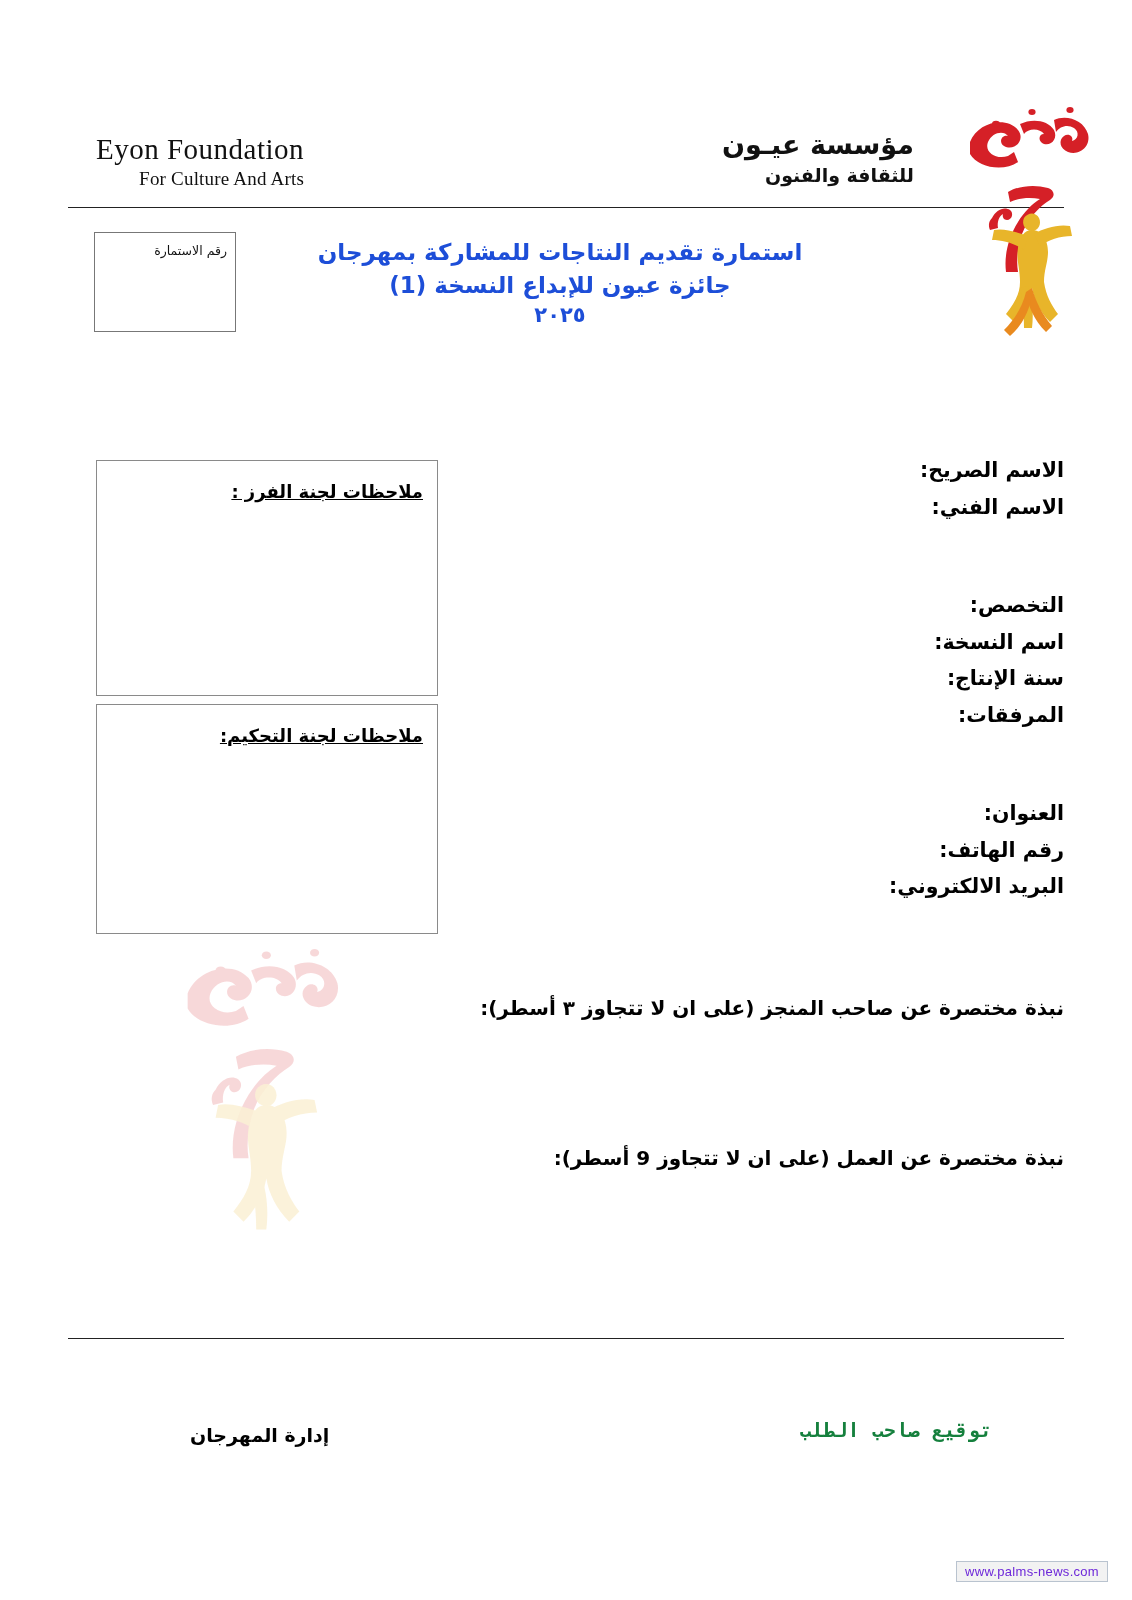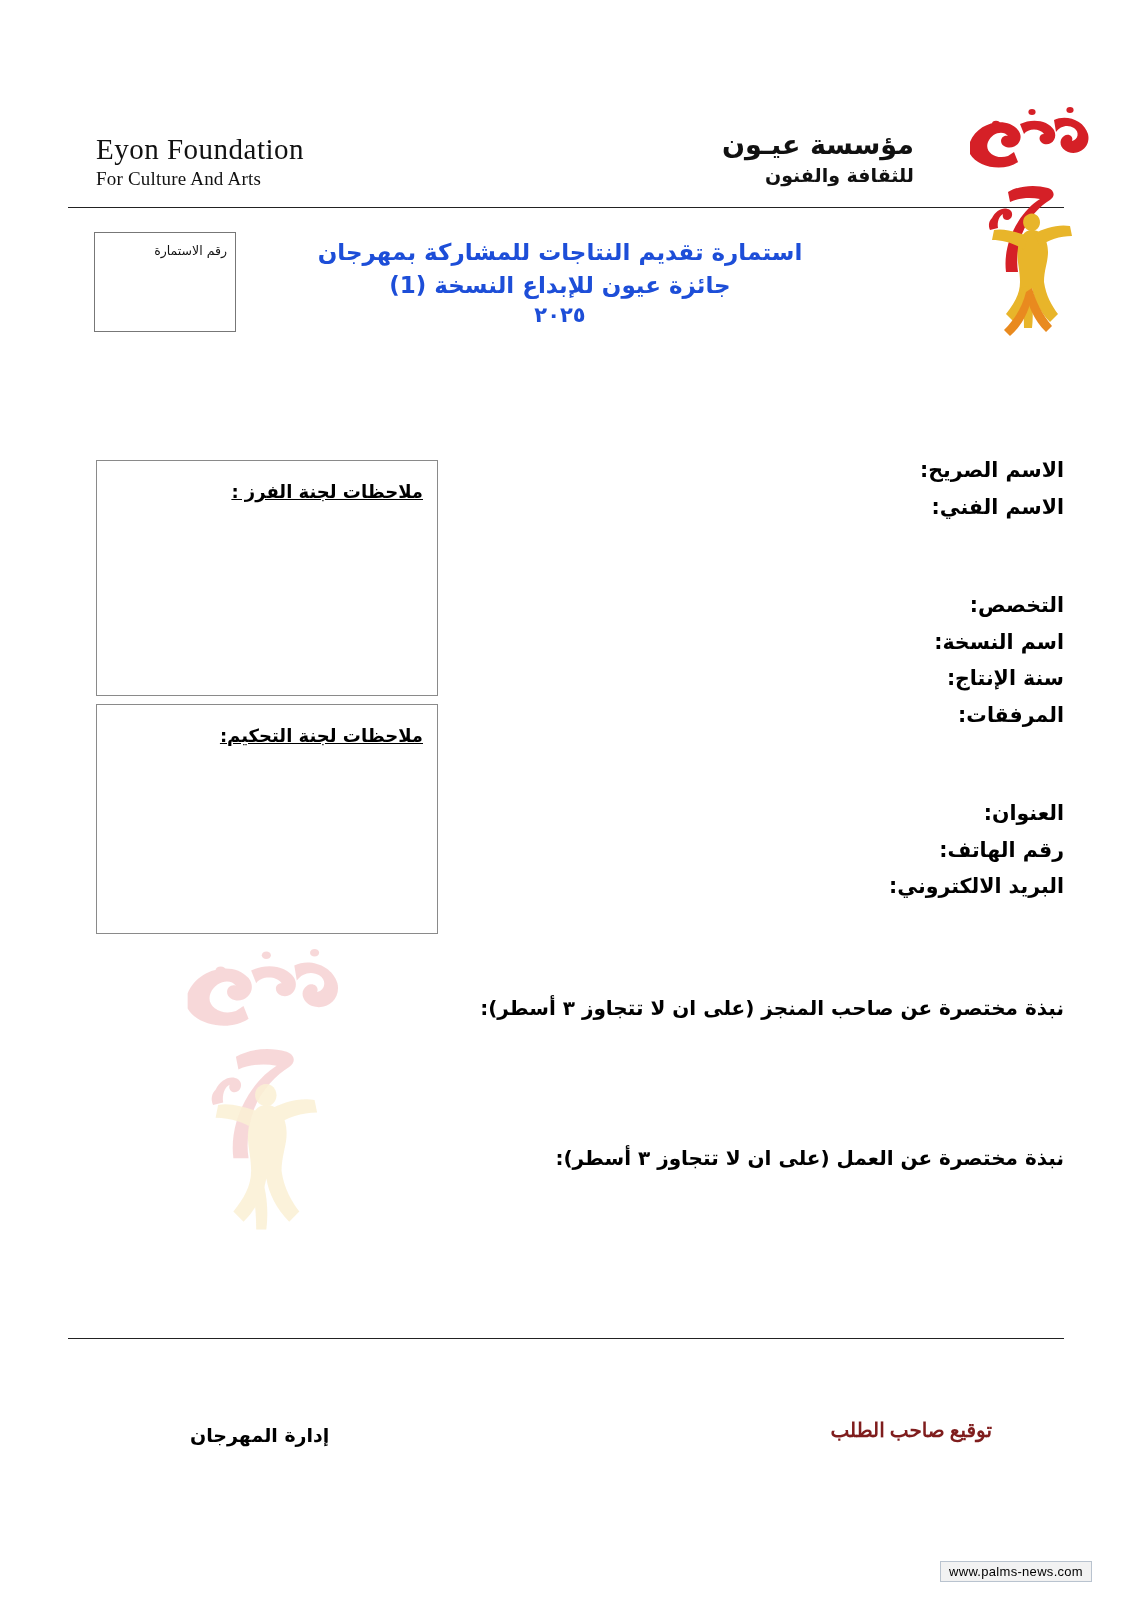--- a/index.html
+++ b/index.html
@@ -28,21 +28,21 @@
     position: absolute;
     left: 68px;
     top: 115px;
     width: 996px;
     height: 95px;
   }
   .brand-en {
     position: absolute;
     left: 28px;
     top: 18px;
-    text-align: left;
+    text-align: right;
   }
   .brand-en .line1 {
     font-family: "Liberation Serif", serif;
     font-size: 29px;
     letter-spacing: 0.5px;
     color: #111;
     white-space: nowrap;
   }
   .brand-en .line2 {
     font-family: "Liberation Serif", serif;
@@ -217,46 +217,46 @@
     left: 68px;
     top: 1338px;
     width: 996px;
     border-top: 1.5px solid #222;
   }
   .sig-applicant {
     position: absolute;
     right: 140px;
     top: 1418px;
     direction: rtl;
-    font-family: Liberation Serif, serif;
+    font-family: Liberation Mono, monospace;
     font-weight: 700;
     font-size: 20px;
-    color: #7f1d1d;
+    color: #15803d;
     white-space: nowrap;
   }
   .sig-admin {
     position: absolute;
     left: 190px;
     top: 1424px;
     direction: rtl;
     font-family: "DejaVu Sans", sans-serif;
     font-weight: 700;
     font-size: 19px;
     color: #000;
     white-space: nowrap;
   }
 
   
   .source-badge {
     position: absolute;
-    right: 40px;
+    right: 24px;
     bottom: 18px;
     background: #f2f2f2;
     border: 1px solid #b9c3cf;
-    color: #000000;
+    color: #6d28d9;
     font-family: "Liberation Sans", sans-serif;
     font-size: 13px;
     padding: 2px 8px;
     letter-spacing: 0.3px;
   }
 </style>
 </head>
 <body>
 
 <div class="page">
@@ -349,21 +349,21 @@
   </div>
 
   <div class="note-box" id="note-box-sorting">
     <div class="note-title">ملاحظات لجنة الفرز :</div>
   </div>
   <div class="note-box" id="note-box-judging">
     <div class="note-title">ملاحظات لجنة التحكيم:</div>
   </div>
 
   <div class="prompt" id="prompt-author-bio">نبذة مختصرة عن صاحب المنجز (على ان لا تتجاوز ٣ أسطر):</div>
-  <div class="prompt" id="prompt-work-bio">نبذة مختصرة عن العمل (على ان لا تتجاوز ٣ أسطر):</div>
+  <div class="prompt" id="prompt-work-bio">نبذة مختصرة عن العمل (على ان لا تتجاوز 9 أسطر):</div>
 
   <div class="footer-rule"></div>
   <div class="sig-applicant">توقيع صاحب الطلب</div>
   <div class="sig-admin">إدارة المهرجان</div>
 
   <div class="source-badge">www.palms-news.com</div>
 
 </div>
 
 </body></html>

